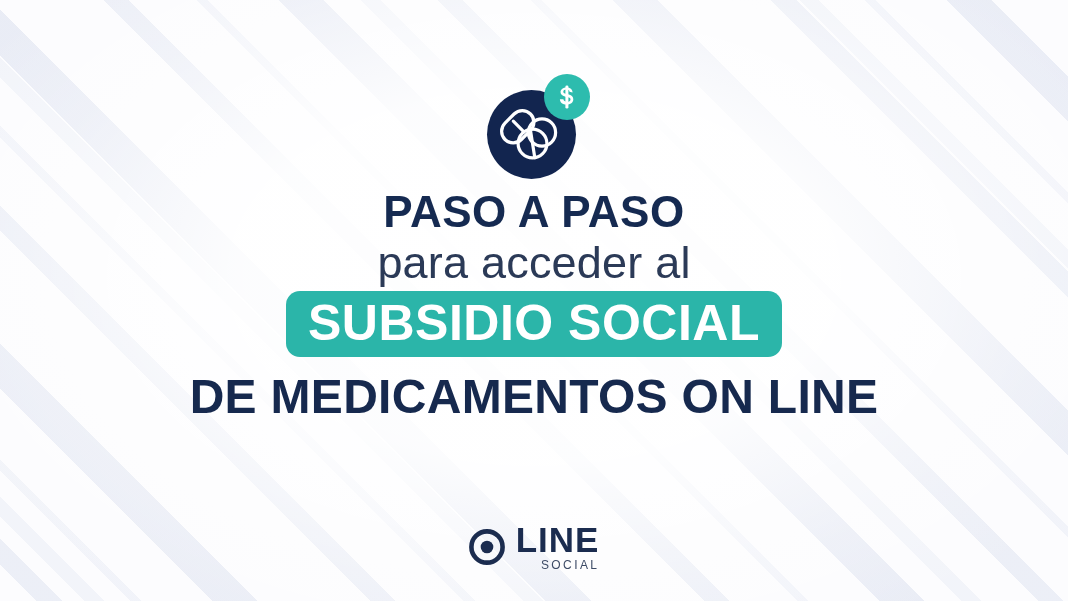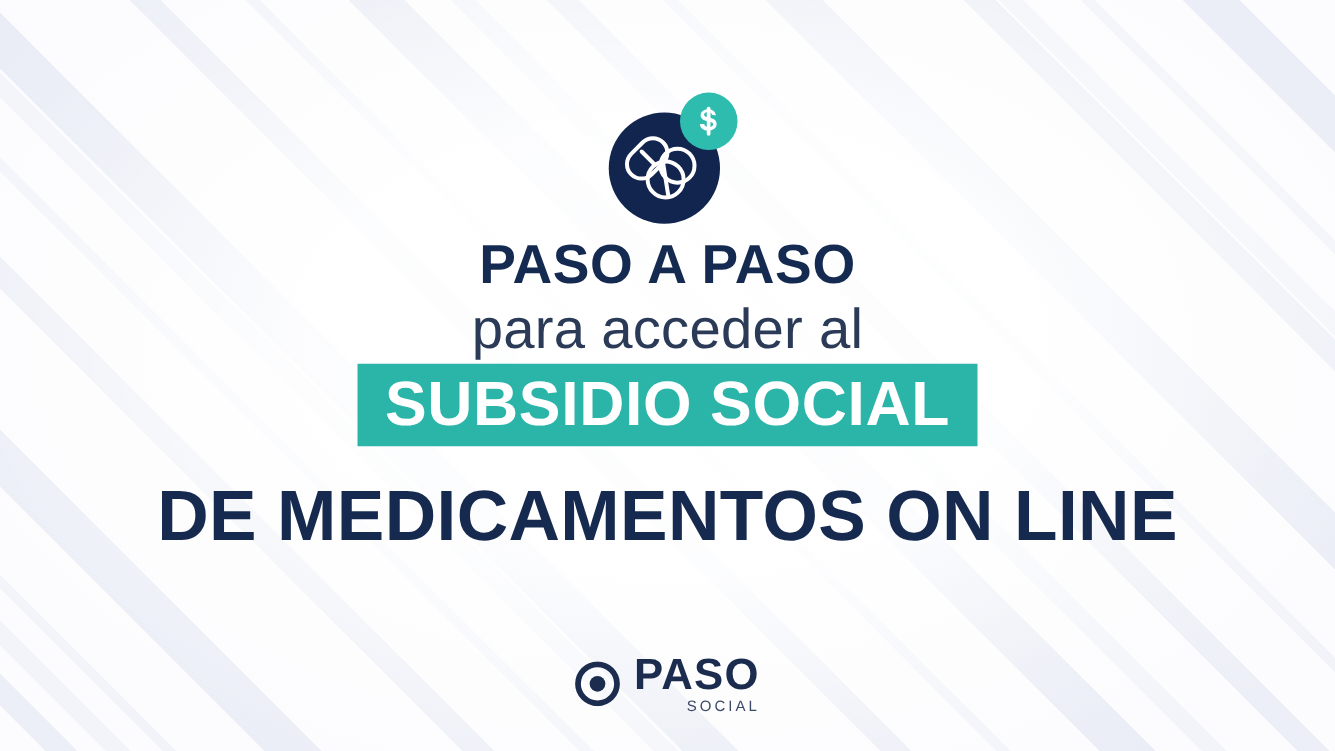--- a/index.html
+++ b/index.html
@@ -134,24 +134,25 @@
   }
   .line-subsidio {
     display: inline-block;
     background: #2bb5a9;
     color: #ffffff;
     font-size: 50px;
     font-weight: 700;
     letter-spacing: 0.5px;
     padding: 7px 22px 9px 22px;
     font-family: "Liberation Sans", sans-serif;
+    border-radius: 14px;
   }
   .line-medicamentos {
-    margin-top: 28px;
-    font-size: 57px;
+    margin-top: 16px;
+    font-size: 48px;
     font-weight: 700;
     letter-spacing: 0.3px;
     color: #16294e;
     font-family: "Liberation Sans", sans-serif;
   }
 
   
   .brand {
     position: absolute;
     left: 0;
@@ -270,20 +271,20 @@
     <div class="brand-inner">
 
       <span class="brand-icon">
         <svg width="36" height="36" viewBox="0 0 36 36" aria-hidden="true">
           <circle cx="18" cy="18" r="15.6" fill="none" stroke="#1b2c4f" stroke-width="4.6"></circle>
           <circle cx="18" cy="18" r="6.3" fill="#1b2c4f"></circle>
         </svg>
       </span>
 
       <span class="brand-text">
-        <span class="brand-name">PASO</span>
+        <span class="brand-name">LINE</span>
         <span class="brand-sub">SOCIAL</span>
       </span>
 
     </div>
   </div>
 
 </div>
 
 </body></html>

